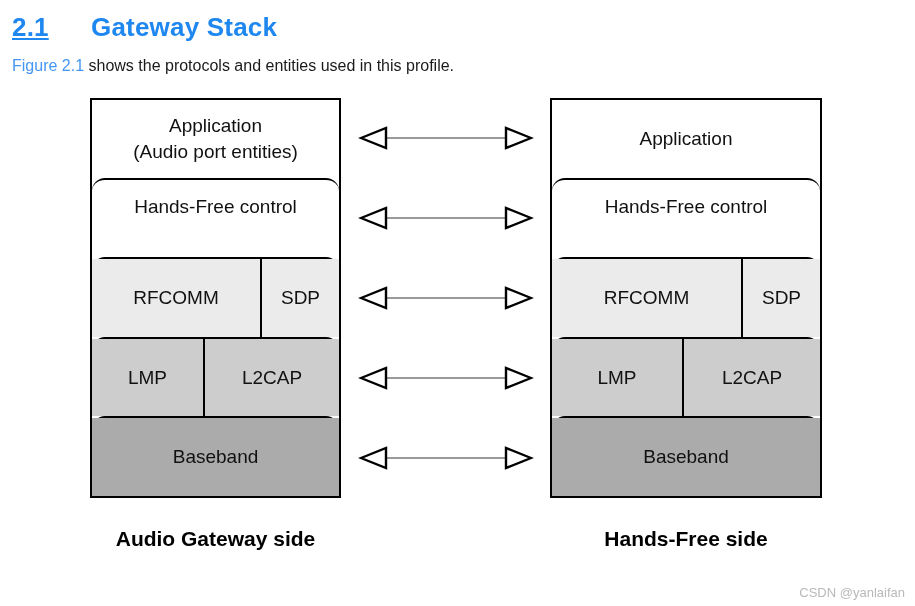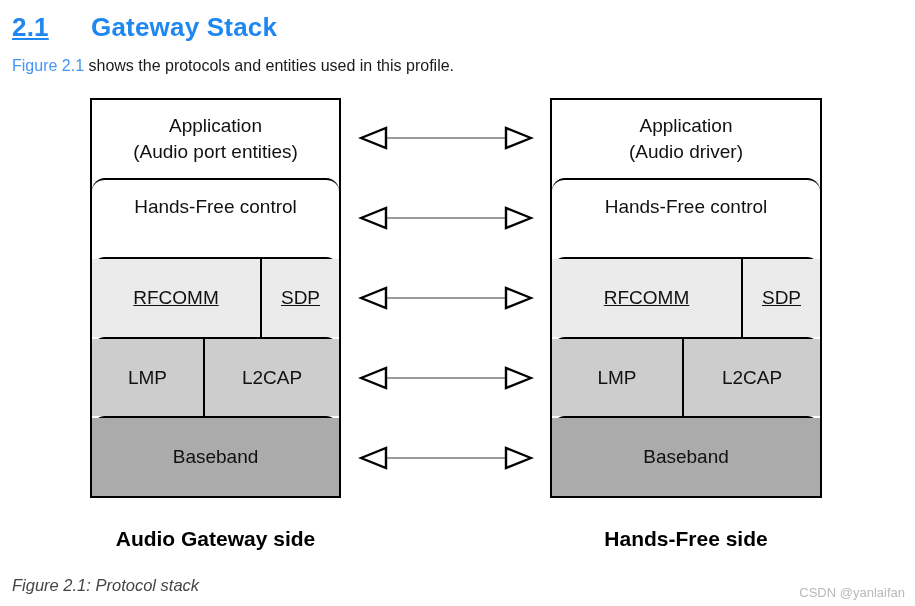--- a/index.html
+++ b/index.html
@@ -69,21 +69,21 @@
     justify-content: center;
     box-sizing: border-box;
     font-size: 19px;
     color: #111;
     text-align: center;
     flex: 1;
     line-height: 26px;
   }
   .cell.divided { border-right: 2px solid #000; flex: none; }
 
-  .row-light  .cell { background: var(--row-light); text-decoration: underline; }
+  .row-light  .cell { background: var(--row-light); }
   .row-medium .cell { background: var(--row-medium); }
   .row-dark   .cell { background: var(--row-dark); }
 
   .nudge-up { position: relative; top: -11px; }
 
   
   .arrow {
     position: absolute;
     left: 358px;
     width: 176px;
@@ -154,21 +154,20 @@
     </div>
     <div class="row row-dark">
       <div class="cell">Baseband</div>
     </div>
   </div>
 
   <div class="stack stack-right">
     <div class="row">
       <div class="cell">
         <div>Application</div>
-        <div>(Audio driver)</div>
       </div>
     </div>
     <div class="row">
       <div class="cell">
         <span class="nudge-up">Hands-Free control</span>
       </div>
     </div>
     <div class="row row-light">
       <div class="cell divided" style="width:191px">RFCOMM</div>
       <div class="cell">SDP</div>
@@ -204,16 +203,15 @@
   </svg>
   <svg class="arrow" style="top:445px" viewBox="0 0 176 26">
     <line x1="27" y1="13" x2="149" y2="13" stroke="#787878" stroke-width="1.6"></line>
     <polygon points="3,13 28,3 28,23" fill="#ffffff" stroke="#000000" stroke-width="2.4"></polygon>
     <polygon points="173,13 148,3 148,23" fill="#ffffff" stroke="#000000" stroke-width="2.4"></polygon>
   </svg>
 
   <div class="side-label side-label-right">Hands-Free side</div>
   <div class="side-label side-label-left">Audio Gateway side</div>
 
-  <div class="figure-caption">Figure 2.1: Protocol stack</div>
   <div class="watermark">CSDN @yanlaifan</div>
 
 </div>
 
 </body></html>

